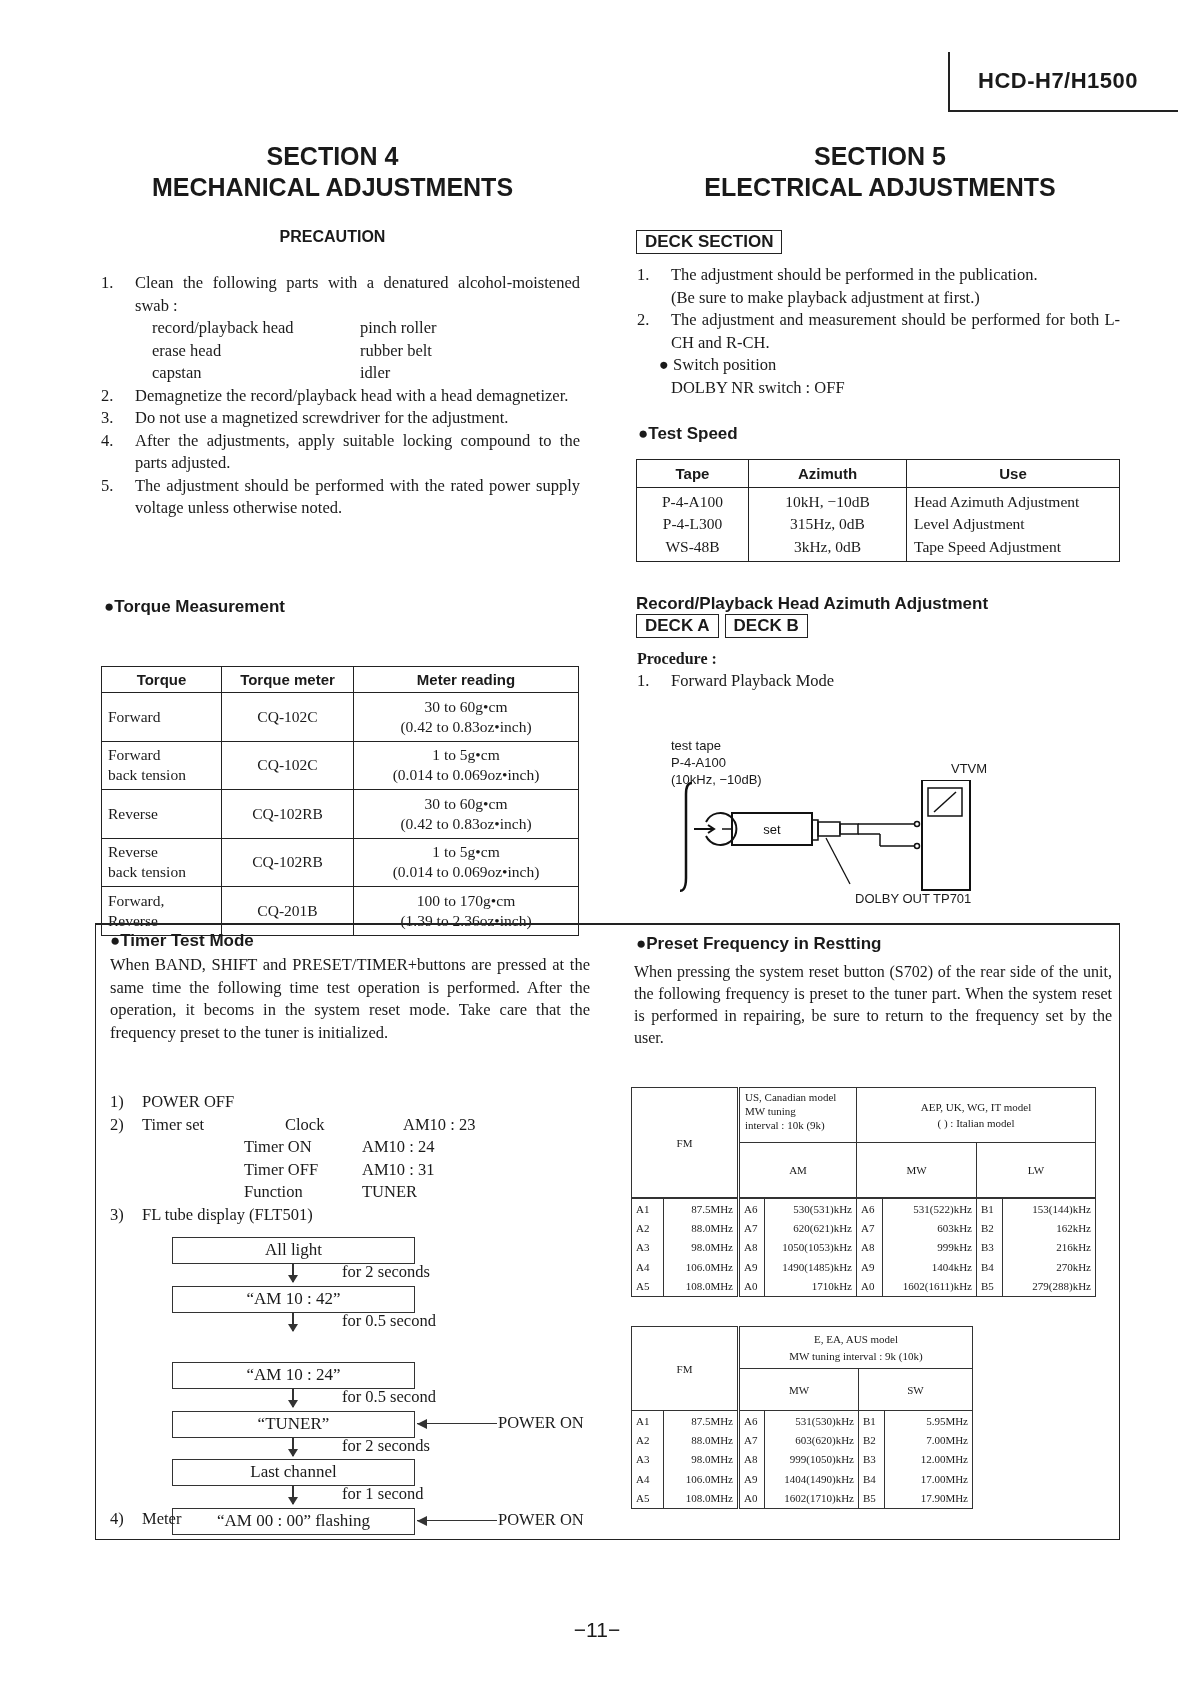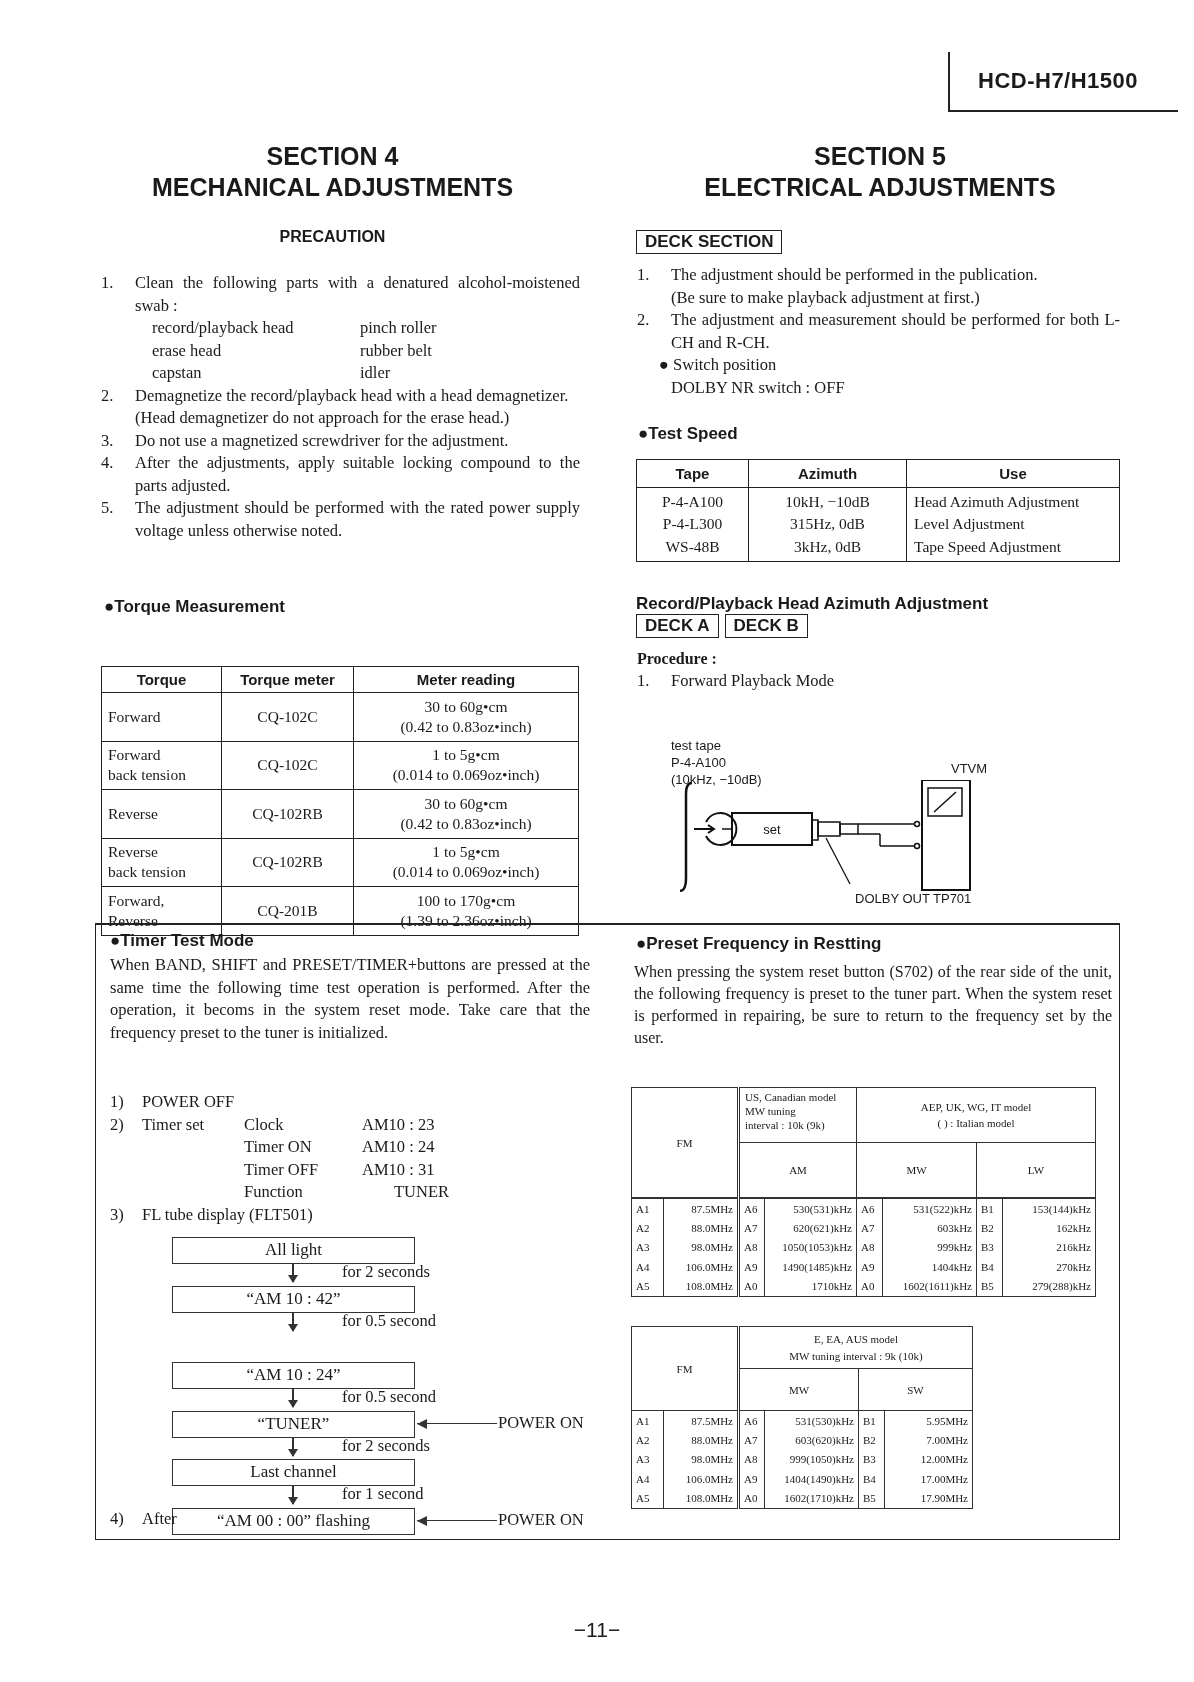--- a/index.html
+++ b/index.html
@@ -83,24 +83,20 @@
     <div style="display:flex;">
         <span style="width:208px;">capstan</span>
         <span>idler</span>
       </div>
   </div>
   <div class="row">
       <span class="n">2.</span>
       <span class="t">Demagnetize the record/playback head with a head demagnetizer.</span>
     </div>
   <div class="row">
-      <span class="n"></span>
-      <span class="t" style="text-align:left;">(Head demagnetizer do not approach for the erase head.)</span>
-    </div>
-  <div class="row">
       <span class="n">3.</span>
       <span class="t" style="text-align:left;">Do not use a magnetized screwdriver for the adjustment.</span>
     </div>
   <div class="row">
       <span class="n">4.</span>
       <span class="t">After the adjustments, apply suitable locking compound to the parts adjusted.</span>
     </div>
   <div class="row">
       <span class="n">5.</span>
       <span class="t">The adjustment should be performed with the rated power supply voltage unless otherwise noted.</span>
@@ -279,33 +275,33 @@
 
 <div class="abs body-txt" style="left:110px; top:1091px; width:480px;">
   <div style="display:flex;">
     <span style="width:32px;">1)</span>
     <span>POWER OFF</span>
   </div>
   <div style="display:flex;">
     <span style="width:32px;">2)</span>
     <span style="width:102px;">Timer set</span>
     <div>
-      <div style="display:flex;">
+      <div style="display:flex;margin-left:41px;">
           <span style="width:118px;">Clock</span>
           <span>AM10 : 23</span>
         </div>
       <div style="display:flex;">
           <span style="width:118px;">Timer ON</span>
           <span>AM10 : 24</span>
         </div>
       <div style="display:flex;">
           <span style="width:118px;">Timer OFF</span>
           <span>AM10 : 31</span>
         </div>
-      <div style="display:flex;gap:32px;">
+      <div style="display:flex;">
           <span style="width:118px;">Function</span>
           <span>TUNER</span>
         </div>
     </div>
   </div>
   <div style="display:flex;">
     <span style="width:32px;">3)</span>
     <span>FL tube display (FLT501)</span>
   </div>
 </div>
@@ -347,21 +343,21 @@
   <div style="position:relative; height:30px;">
     <div class="flow-box">“AM 00 : 00” flashing</div>
     <div style="position:absolute; left:245px; top:12px; width:80px; height:1.2px; background:#333;"></div>
     <div style="position:absolute; left:245px; top:8px; width:0; height:0; border-top:5px solid transparent; border-bottom:5px solid transparent; border-right:10px solid #333;"></div>
     <div class="flow-step" style="position:absolute; left:326px; top:2px;">POWER ON</div>
   </div>
 </div>
 
 <div class="abs body-txt" style="left:110px; top:1508px; display:flex;">
   <span style="width:32px;">4)</span>
-  <span>After</span>
+  <span>Meter</span>
 </div>
 
 <div class="abs sub-title" style="left:636px; top:934px;">●Preset Frequency in Restting</div>
 <div class="abs body-txt" style="left:634px; top:961px; width:478px; text-align:justify; font-size:16px; line-height:22px;">When pressing the system reset button (S702) of the rear side of the unit, the following frequency is preset to the tuner part. When the system reset is performed in repairing, be sure to return to the frequency set by the user.</div>
 
 <table class="abs preset-tbl" style="left:631px; top:1087px; width:465px;">
   <tbody>
       <tr>
     <td rowspan="2" class="dbl" style="width:107px; text-align:center; border-top:1.5px solid #333; border-left:1.5px solid #333;">FM</td>
     <td style="width:118px; height:55px; padding:2px 5px; line-height:14px; vertical-align:top; border-top:1.5px solid #333;">

